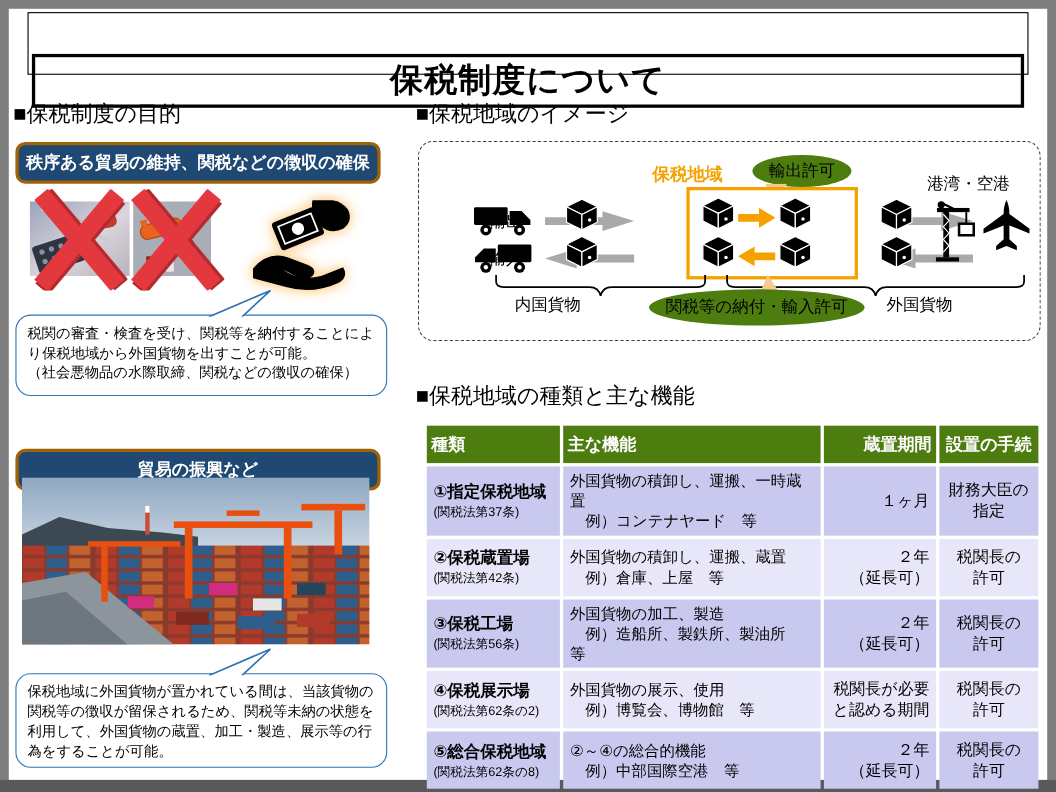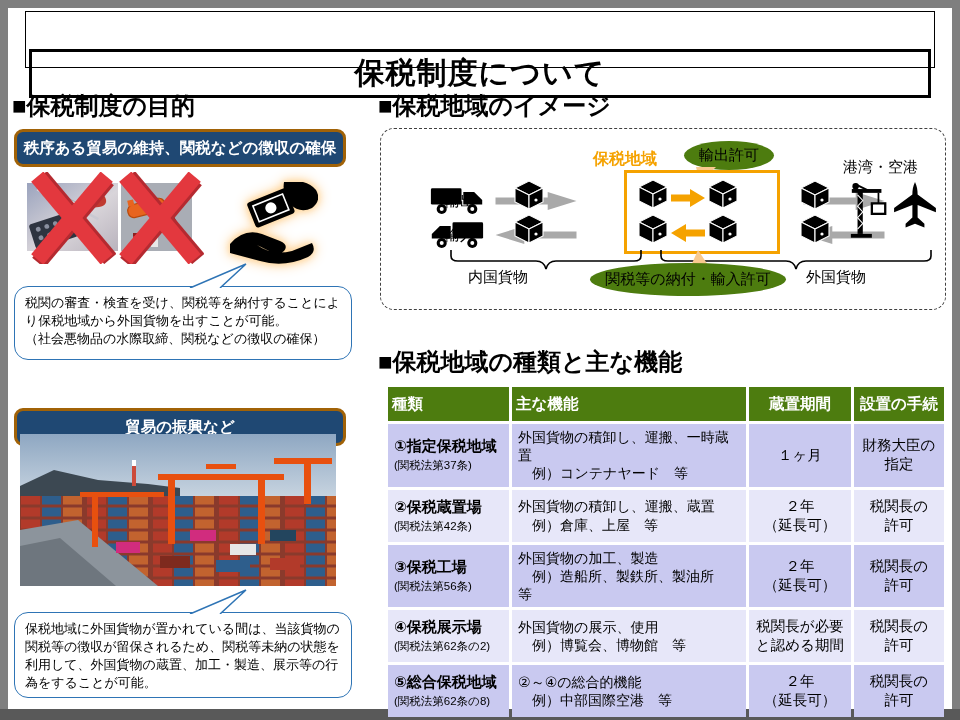--- a/index.html
+++ b/index.html
@@ -10,40 +10,40 @@
   .edge.left{left:0;top:0;width:8px;height:720px;}
   .edge.right{right:0;top:0;width:8px;height:720px;}
   .edge.bottom{left:0;bottom:0;width:960px;height:11px;background:#595959;}
   .abs{position:absolute;}
   .pre{white-space:pre-line;}
   
   .titlebox{left:25px;top:11px;width:910px;height:57px;border:1.5px solid #000;padding:3px;box-sizing:border-box;background:#fff;}
   .titlebox-inner{width:100%;height:100%;border:3px solid #000;box-sizing:border-box;display:flex;align-items:center;justify-content:center;margin-top:34px;}
   .title{font-size:30px;font-weight:bold;letter-spacing:1px;}
   
-  .h2{font-size:24px;font-weight:bold;}
+  .h2{font-size:20px;font-weight:normal;}
   
   .banner{width:332px;height:38px;background:#1f4873;border:3px solid #a16207;border-radius:9px;color:#fff;font-size:15.5px;font-weight:bold;display:flex;align-items:center;justify-content:center;box-sizing:border-box;}
   
   .bubble{border:1.5px solid #2e74b5;border-radius:14px;background:#fff;box-sizing:border-box;padding:7px 10px;font-size:13px;line-height:1.38;}
   .tail{position:absolute;}
   
   .dashedbox{left:380px;top:128px;width:566px;height:182px;border:1.6px dashed #404040;border-radius:14px;box-sizing:border-box;}
   .orangebox{left:624px;top:170px;width:156px;height:84px;border:3px solid #f5a200;box-sizing:border-box;background:#fff;}
   .olabel{color:#f5a200;font-weight:bold;font-size:16px;}
   .oellipse{background:#4d7c0f;border-radius:50%;display:flex;align-items:center;justify-content:center;font-size:15px;}
   .dlabel{font-size:15px;}
   .flowlabel{font-size:16px;font-weight:normal;margin-left:44px;}
   
   .btable{left:385px;top:384px;width:562px;border-collapse:separate;border-spacing:3px;font-size:14.5px;}
   .btable th{background:#4d7c0f;color:#fff;font-weight:bold;font-size:15.5px;height:30px;padding:2px 4px;}
   .btable td{padding:4px 6px;vertical-align:middle;height:44px;}
   .btable .c1{width:118px;text-align:left;}
   .btable .c2{width:240px;text-align:left;}
-  .btable .c3{width:96px;text-align:center;font-family:Liberation Mono, monospace;}
+  .btable .c3{width:96px;text-align:right;font-family:Liberation Mono, monospace;}
   .btable .c4{width:84px;text-align:center;}
   .row-a td{background:#c9c9f0;}
   .row-b td{background:#e7e7f9;}
   .tname{font-weight:bold;font-size:15px;}
   .tlaw{font-size:11.5px;}
   .tfunc{font-size:14px;line-height:1.3;}
   .glow{filter:drop-shadow(0 0 3px #ffd9a0) drop-shadow(0 0 6px #ffcf8f);}
 </style>
 </head>
 <body>

